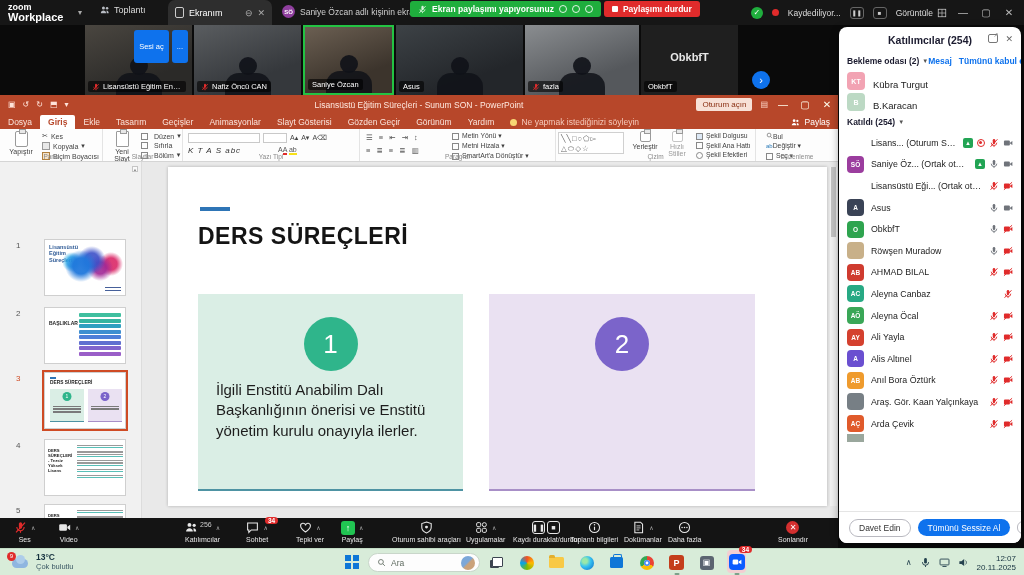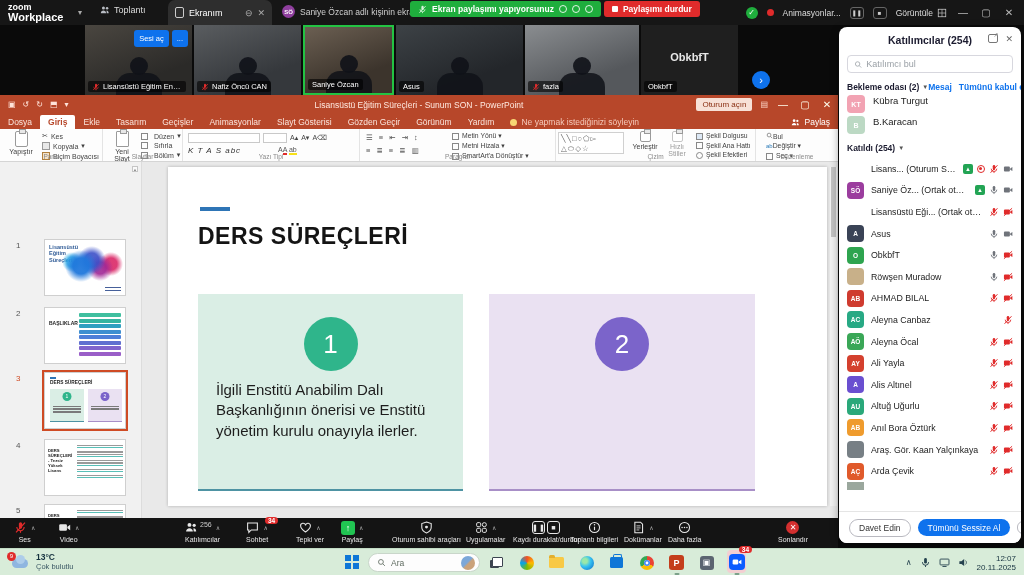--- a/index.html
+++ b/index.html
@@ -41,21 +41,21 @@
   .tiles { position:absolute; left:85px; top:0; height:70px; display:flex; gap:2px; }
   .tile { position:relative; height:70px; overflow:hidden; background:#222; }
   .tile.active { border:2px solid #23c343;padding-left:16px; }
   .sil { position:absolute; left:50%; transform:translateX(-50%); bottom:-8px; width:46px; height:30px; border-radius:14px 14px 0 0; background:rgba(15,18,24,.85); }
   .sil::before { content:""; position:absolute; left:50%; transform:translateX(-50%); top:-16px; width:18px; height:18px; border-radius:50%; background:rgba(15,18,24,.9); }
   .chip { position:absolute; left:3px; bottom:3px; background:rgba(0,0,0,.6); border-radius:2px; padding:1px 4px; display:flex; gap:3px; align-items:center; max-width:92%; }
   .chip .nm { color:#fff; font-size:7.5px; white-space:nowrap; overflow:hidden; text-overflow:ellipsis; }
   .micro { width:8px; height:8px; flex:0 0 auto; }
   .red { color:#e02b2b; } .gray { color:#b9bdc4; } .dgray { color:#6f737a; }
   .tile-btns { position:absolute; top:5px; right:4px; display:flex; gap:3px; }
-  .bluepill { background:#0e72ed; color:#fff; font-size:7.5px; border-radius:3px; padding:4px 5px; }
+  .bluepill { background:#0e72ed; color:#fff; font-size:7.5px; border-radius:3px; padding:12px 5px; }
   .novid-name { position:absolute; width:100%; top:26px; text-align:center; color:#e8e8e8; font-weight:bold; font-size:11px; }
   .next-btn { position:absolute; left:752px; top:46px; width:18px; height:18px; border-radius:50%; background:#0e72ed; color:#fff; font-size:11px; display:flex; align-items:center; justify-content:center; }
 
   
   .ppt { position:absolute; top:95px; left:0; width:838px; height:423px; background:#fff; }
   .ppt-title { position:absolute; top:0; left:0; width:838px; height:19px; background:#b7472a; display:flex; align-items:center; }
   .qat { display:flex; gap:7px; margin-left:8px; color:#ffe3d9; font-size:8px; }
   .ppt-title .tt { position:absolute; left:50%; transform:translateX(-50%); color:#ffe9e0; font-size:8.5px; white-space:nowrap; }
   .ppt-title-right { position:absolute; right:4px; display:flex; align-items:center; gap:8px; }
   .signin { background:#f7e1d7; color:#8a2f12; font-size:8px; border-radius:2px; padding:2px 6px; }
@@ -148,21 +148,21 @@
   .popout { width:10px; height:9px; border:1px solid #777; border-radius:2px; position:relative; }
   .popout::before { content:"↗"; position:absolute; top:-4px; right:-1px; font-size:6px; color:#777; }
   .p-search { margin:2px 8px 6px; height:18px; border:1px solid #d7d7de; border-radius:4px; display:flex; align-items:center; gap:4px; padding:0 6px; }
   .p-search input { border:none; outline:none; font-size:9px; color:#333; width:100%; font-family:"Liberation Sans",sans-serif; }
   .p-search input::placeholder { color:#9aa0a6; }
   .p-sec { display:flex; align-items:center; padding:0 8px; height:16px; }
   .p-sec .sh { font-size:8.5px; font-weight:bold; color:#1b1b2f; white-space:nowrap; }
   .p-sec .chev2 { font-size:6px; color:#555; margin-left:3px; }
   .p-links { margin-left:auto; display:flex; gap:7px; }
   .p-links span { font-size:8.5px; color:#0e72ed; font-weight:bold; white-space:nowrap; }
-  .wrow { display:flex; align-items:flex-start; gap:8px; padding:0 8px; height:21px; }
+  .wrow { display:flex; align-items:flex-end; gap:8px; padding:0 8px; height:21px; }
   .wava { width:18px; height:18px; border-radius:4px; color:#fff; font-size:7px; font-weight:bold; display:flex; align-items:center; justify-content:center; flex:0 0 auto; }
   .wname { font-size:9.5px; color:#222; }
   .prows { margin-top:2px; }
   .prow { display:flex; align-items:center; gap:7px; padding:0 8px; height:21.6px; }
   .pav { width:17px; height:17px; border-radius:4px; color:#fff; font-size:6.5px; font-weight:bold; display:flex; align-items:center; justify-content:center; flex:0 0 auto; }
   .pav.none { background:transparent !important; }
   .pname { font-size:8.8px; color:#222; flex:1; white-space:nowrap; overflow:hidden; text-overflow:ellipsis; }
   .picons { display:flex; gap:4px; align-items:center; flex:0 0 auto; }
   .picons svg { width:10px; height:10px; }
   .gbadge { width:10px; height:10px; border-radius:2px; background:#22a454; color:#fff; font-size:6px; display:flex; align-items:center; justify-content:center; }
@@ -337,21 +337,21 @@
         <span class="sb-ic"></span>
       </div>
       <div class="sb-red">
         <span class="sq"></span>
         <span class="sbt">Paylaşımı durdur</span>
       </div>
     </div>
     <div class="top-right">
       <span class="shield-ok">✓</span>
       <span class="rec-dot"></span>
-      <span class="rec-label">Animasyonlar...</span>
+      <span class="rec-label">Kaydediliyor...</span>
       <span class="mini-btn">❚❚</span>
       <span class="mini-btn">■</span>
       <span class="view-label">
         <span>Görüntüle</span>
         <svg style="width:10px;height:10px;color:#ccc">
             <use href="#s-grid"></use>
           </svg>
       </span>
       <span class="winbtn">—</span>
       <span class="winbtn">▢</span>
@@ -777,26 +777,20 @@
 
   <div class="panel-back"></div>
   <div class="panel">
     <div class="p-header">
       <span class="p-title">Katılımcılar (254)</span>
       <div class="p-hicons">
         <span class="popout"></span>
         <span>✕</span>
       </div>
     </div>
-    <div class="p-search">
-      <svg style="width:9px;height:9px;color:#9aa0a6">
-          <use href="#s-search"></use>
-        </svg>
-      <input placeholder="Katılımcı bul" style="">
-    </div>
     <div class="p-sec">
       <span class="sh">Bekleme odası (2)</span>
       <span class="chev2">▼</span>
       <div class="p-links">
         <span>Mesaj</span>
         <span>Tümünü kabul et</span>
       </div>
     </div>
     <div class="wrow">
       <span class="wava" style="background: rgb(242, 163, 179);">KT</span>
@@ -927,32 +921,20 @@
               <use href="#s-micoff"></use>
             </svg>
             <svg class="red">
               <use href="#s-camoff"></use>
             </svg>
           </span>
       </div>
       <div class="prow">
         <span class="pav" style="background: rgb(106, 79, 208);">A</span>
           <span class="pname">Alis Altınel</span>
-        <span class="picons">
-            <svg class="red">
-              <use href="#s-micoff"></use>
-            </svg>
-            <svg class="red">
-              <use href="#s-camoff"></use>
-            </svg>
-          </span>
-      </div>
-      <div class="prow">
-        <span class="pav" style="background: rgb(42, 168, 122);">AU</span>
-          <span class="pname">Altuğ Uğurlu</span>
         <span class="picons">
             <svg class="red">
               <use href="#s-micoff"></use>
             </svg>
             <svg class="red">
               <use href="#s-camoff"></use>
             </svg>
           </span>
       </div>
       <div class="prow">

